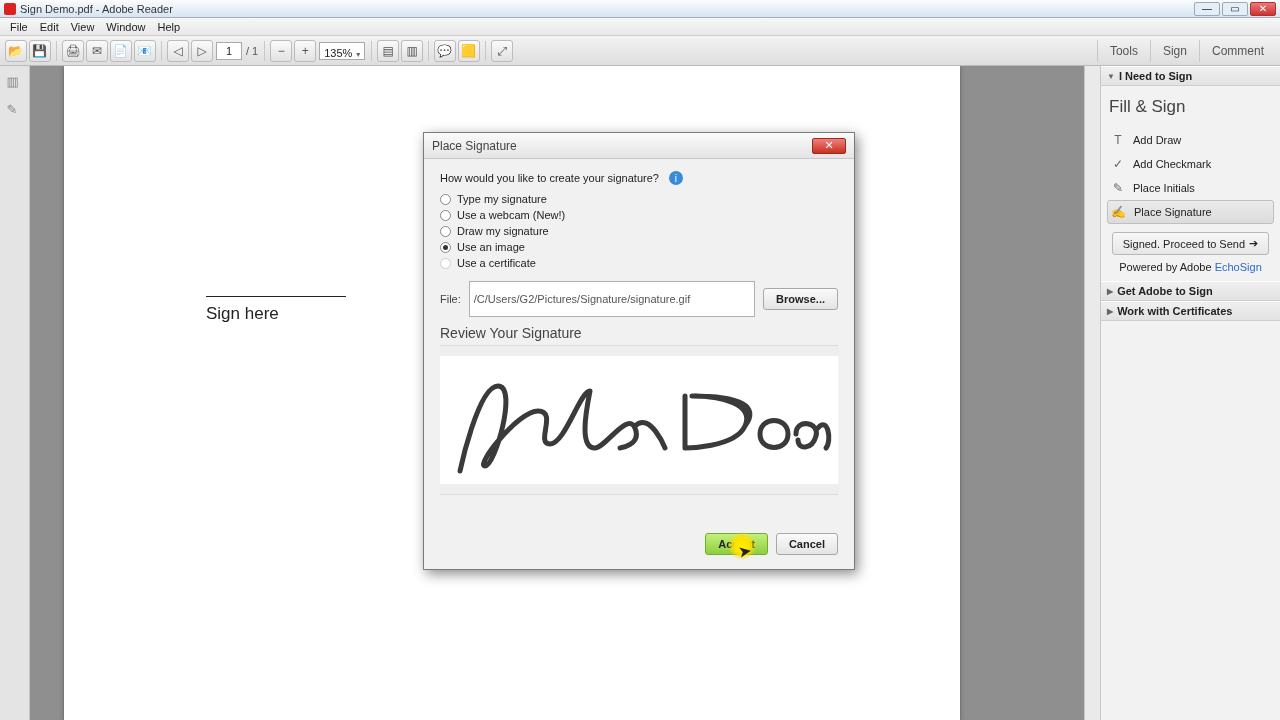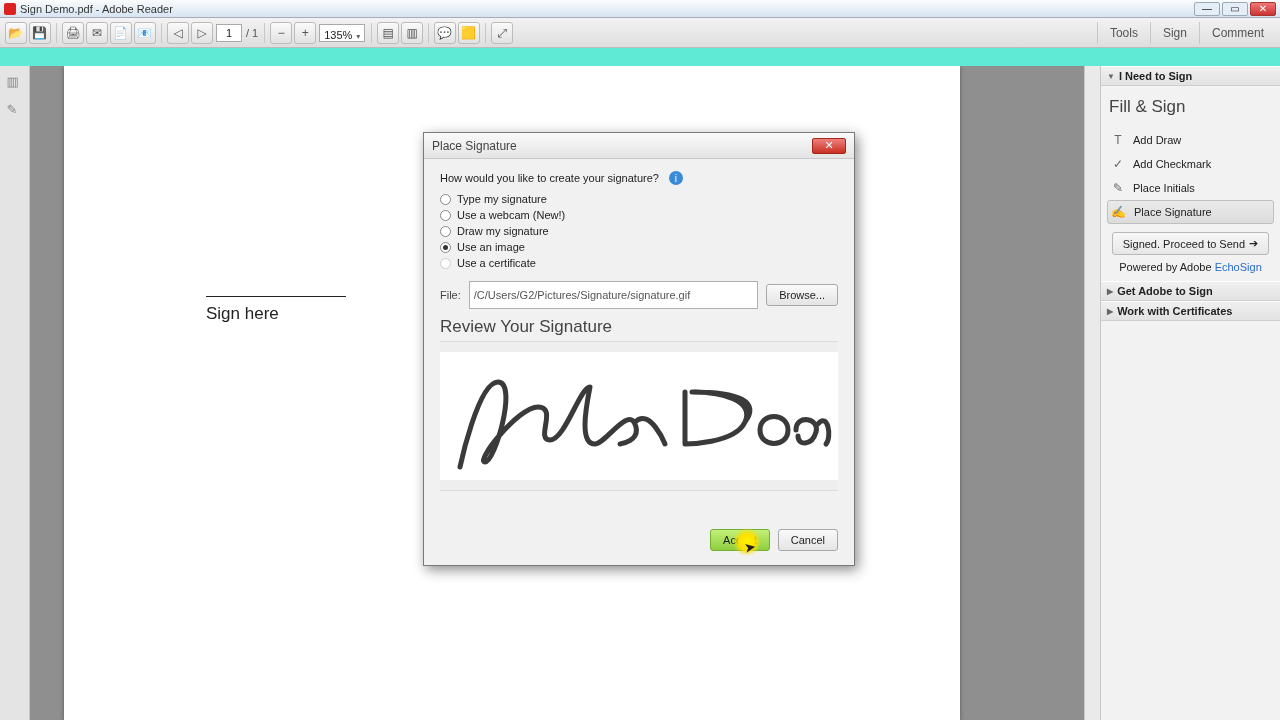--- a/index.html
+++ b/index.html
@@ -59,23 +59,23 @@
   .dlg-close { width:34px; height:16px; background:linear-gradient(#f08080,#c83020); border:1px solid #a02818; border-radius:2px; color:#fff; font-size:11px; display:flex; align-items:center; justify-content:center; margin-left:2px;}
   .dlg-body { padding:12px 16px 14px;}
   .dlg-q { font-size:11px; color:#444; display:flex; align-items:center; gap:10px; margin-bottom:6px;}
   .dlg-q .info { width:14px; height:14px; border-radius:50%; background:#3a8cd8; color:#fff; font-size:10px; display:flex; align-items:center; justify-content:center;}
   .radio { display:flex; align-items:center; gap:6px; font-size:11px; color:#444; padding:2px 0;}
   .radio.disabled { color:#aaa;}
   .radio .r { width:11px; height:11px; border:1px solid #888; border-radius:50%; background:#fff; display:flex; align-items:center; justify-content:center;}
   .radio .r.sel::after { content:""; width:5px; height:5px; background:#333; border-radius:50%;}
   .file-row { display:flex; align-items:center; gap:8px; margin:10px 0 8px;}
   .file-row label { font-size:11px; color:#444;}
-  .file-input { flex:1; height:28px; border:1px solid #b0b0b0; background:#fff; padding:0 4px; font-size:11px; color:#555;}
-  .browse-btn, .dlg-btn { height:22px; padding:8px 12px; border:1px solid #a8a8a8; border-radius:3px; background:linear-gradient(#fafafa,#e4e4e4); font-size:11px; display:flex; align-items:center;}
-  .review-label { font-size:17px; color:#444; margin-bottom:4px;}
+  .file-input { flex:1; height:36px; border:1px solid #b0b0b0; background:#fff; padding:0 4px; font-size:11px; color:#555;}
+  .browse-btn, .dlg-btn { height:22px; padding:8px 12px; border:1px solid #a8a8a8; border-radius:3px; background:linear-gradient(#fafafa,#e4e4e4); font-size:11px; display:flex; align-items:center;font-weight:bold;}
+  .review-label { font-size:14px; color:#444; margin-bottom:4px;}
   .sig-frame { border-top:1px solid #ddd; border-bottom:1px solid #ddd; background:#eee; padding:10px 0;}
   .sig-canvas { background:#fff; height:128px; width:100%; position:relative; overflow:hidden;}
   .sig-canvas svg { position:absolute; left:0; top:0;}
   .gap-strip { height:26px;}
   .dlg-buttons { display:flex; justify-content:flex-end; gap:8px; margin-top:12px;}
   .dlg-btn.accept { background:linear-gradient(#c4f07a,#8fce3e); border-color:#6fae2e; position:relative;}
   .cursor-highlight { position:absolute; width:28px; height:28px; border-radius:50%; background:radial-gradient(circle,#fff200 0%, #ffe000 40%, rgba(255,224,0,0) 72%); left:22px; top:-2px; pointer-events:none;}
   .cursor { position:absolute; left:33px; top:9px; font-size:14px; transform:rotate(-10deg);}
 </style>
 </head>
@@ -85,20 +85,27 @@
 
   <div class="titlebar">
     <div class="pdf-icon"></div>
     <div class="title">Sign Demo.pdf - Adobe Reader</div>
     <div class="spacer"></div>
     <div class="winbtn">—</div>
     <div class="winbtn">▭</div>
     <div class="winbtn close">✕</div>
   </div>
 
+  <div class="menubar">
+    <span>File</span>
+    <span>Edit</span>
+    <span>View</span>
+    <span>Window</span>
+    <span>Help</span>
+  </div>
 
   <div class="toolbar">
     <div class="tbtn">📂</div>
     <div class="tbtn">💾</div>
     <div class="tdiv"></div>
     <div class="tbtn">🖨</div>
     <div class="tbtn">✉</div>
     <div class="tbtn">📄</div>
     <div class="tbtn">📧</div>
     <div class="tdiv"></div>

